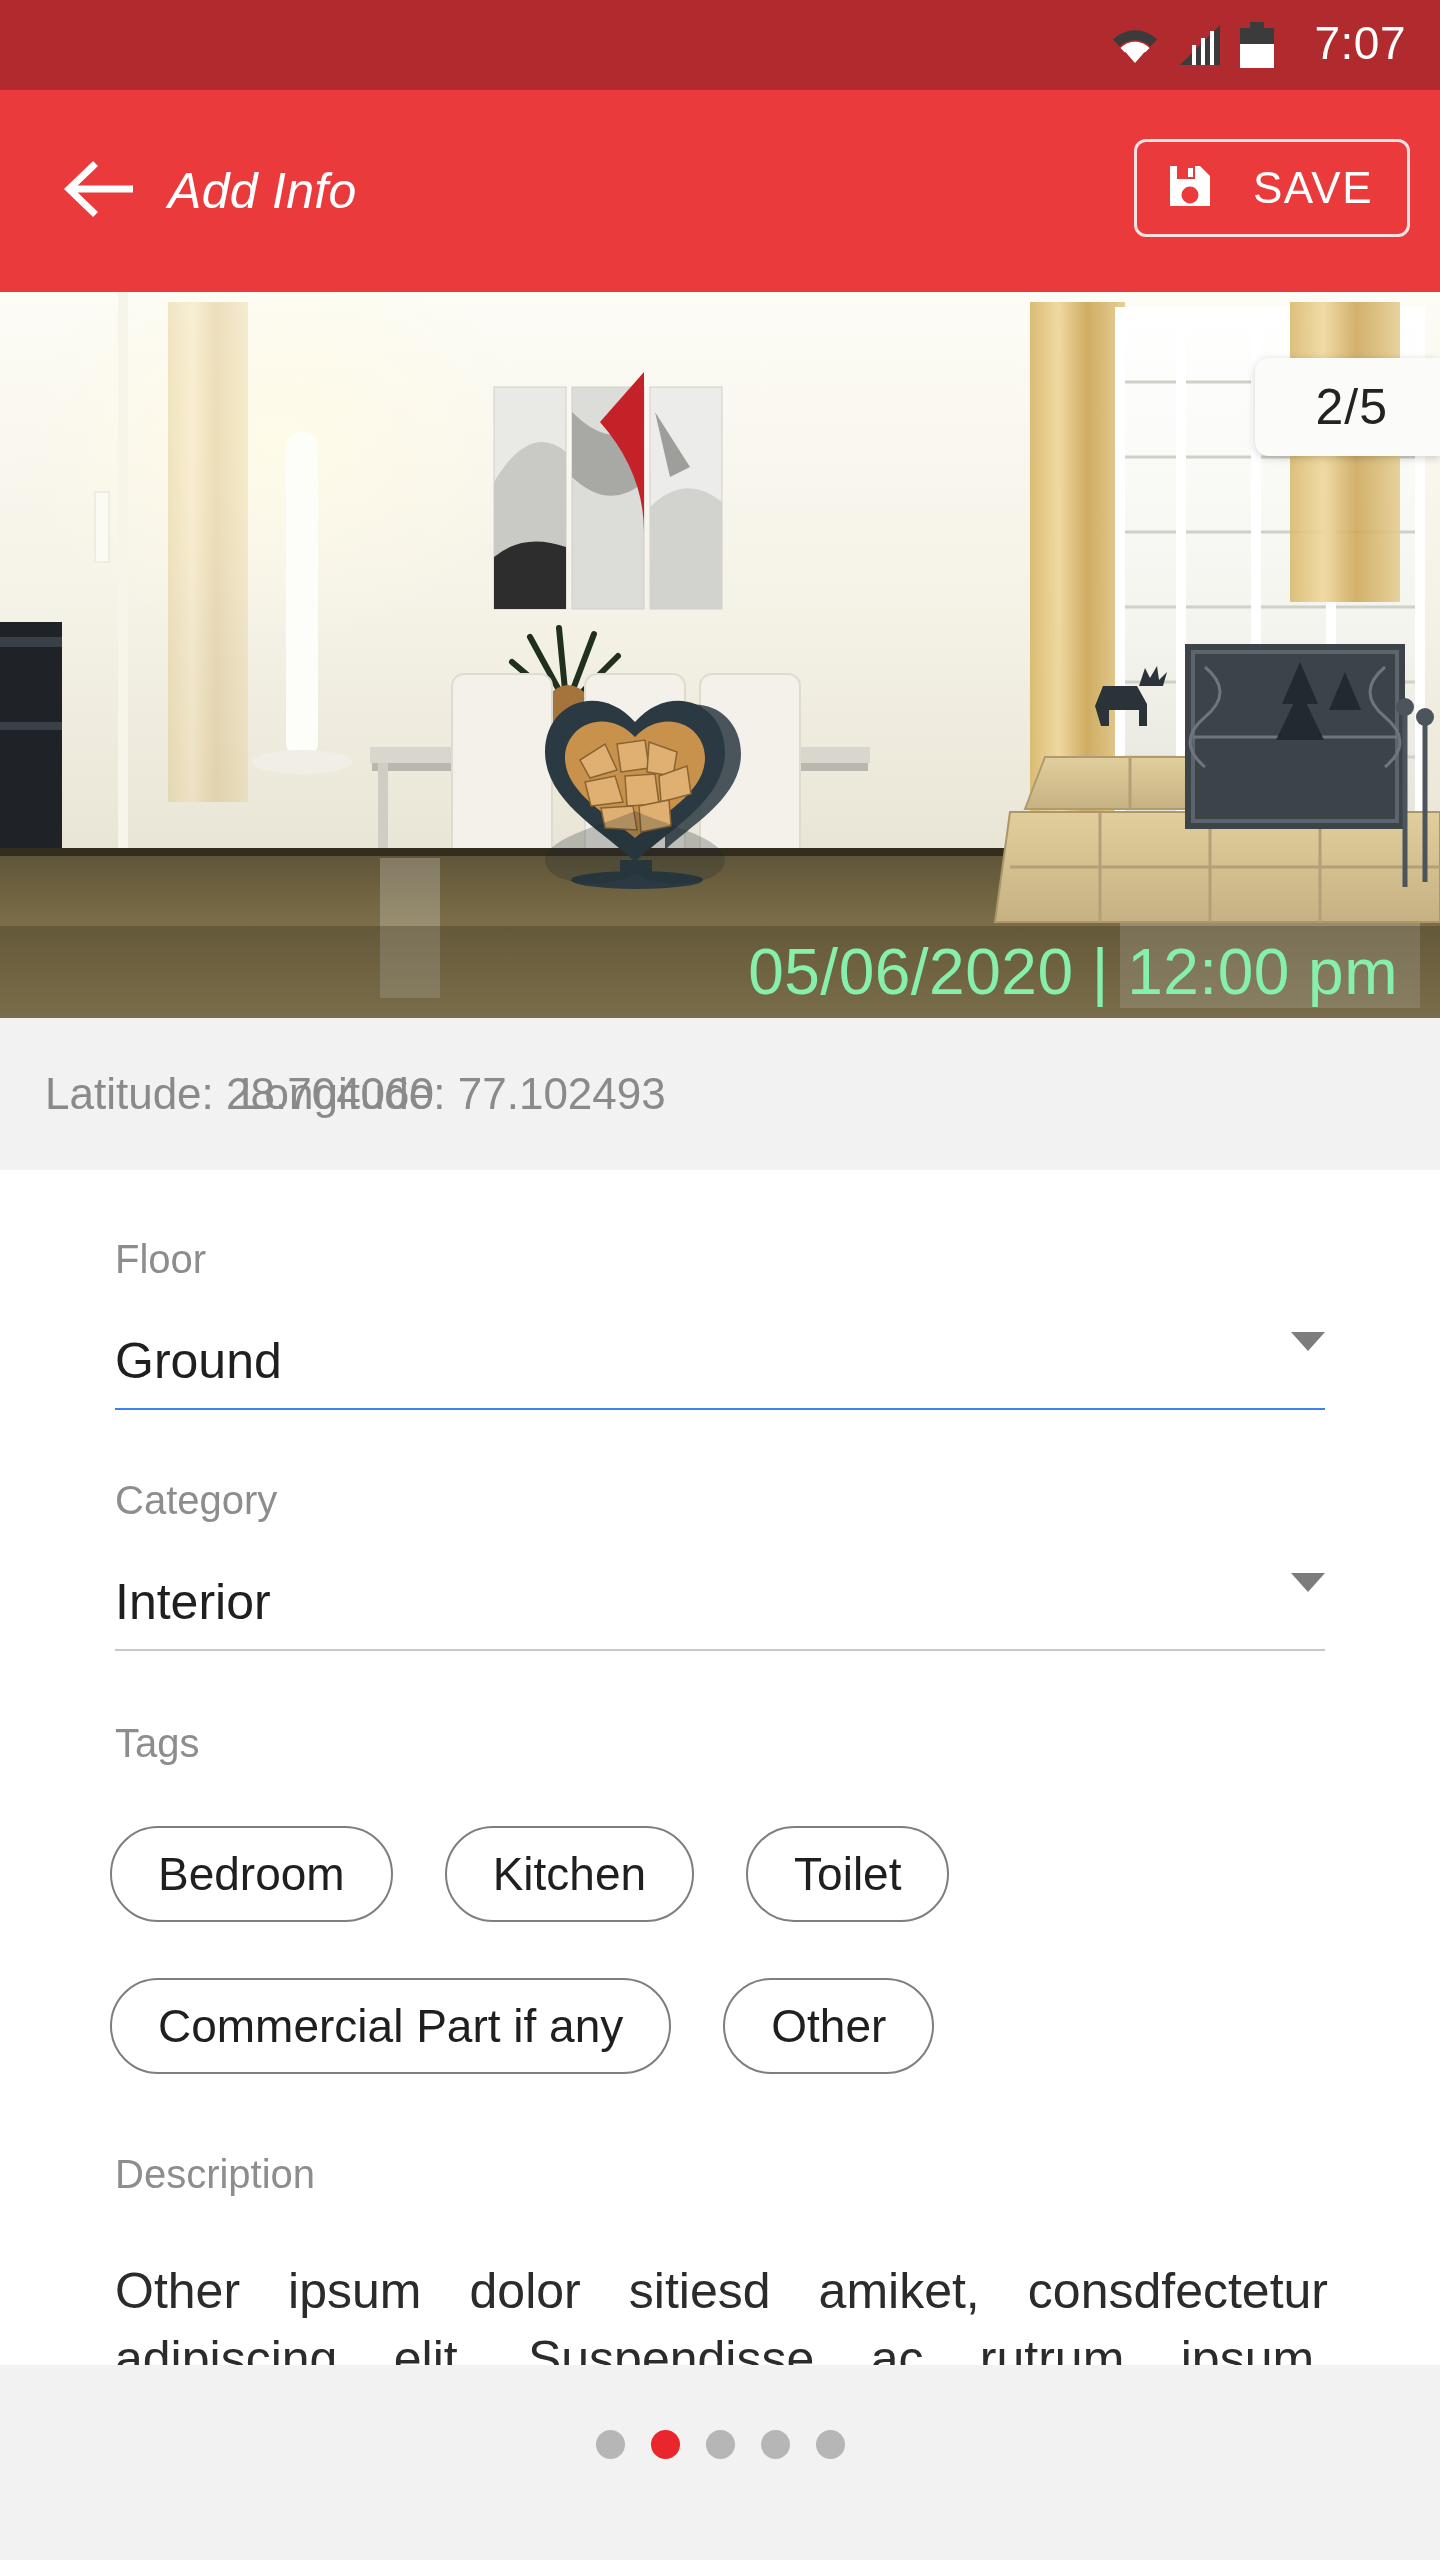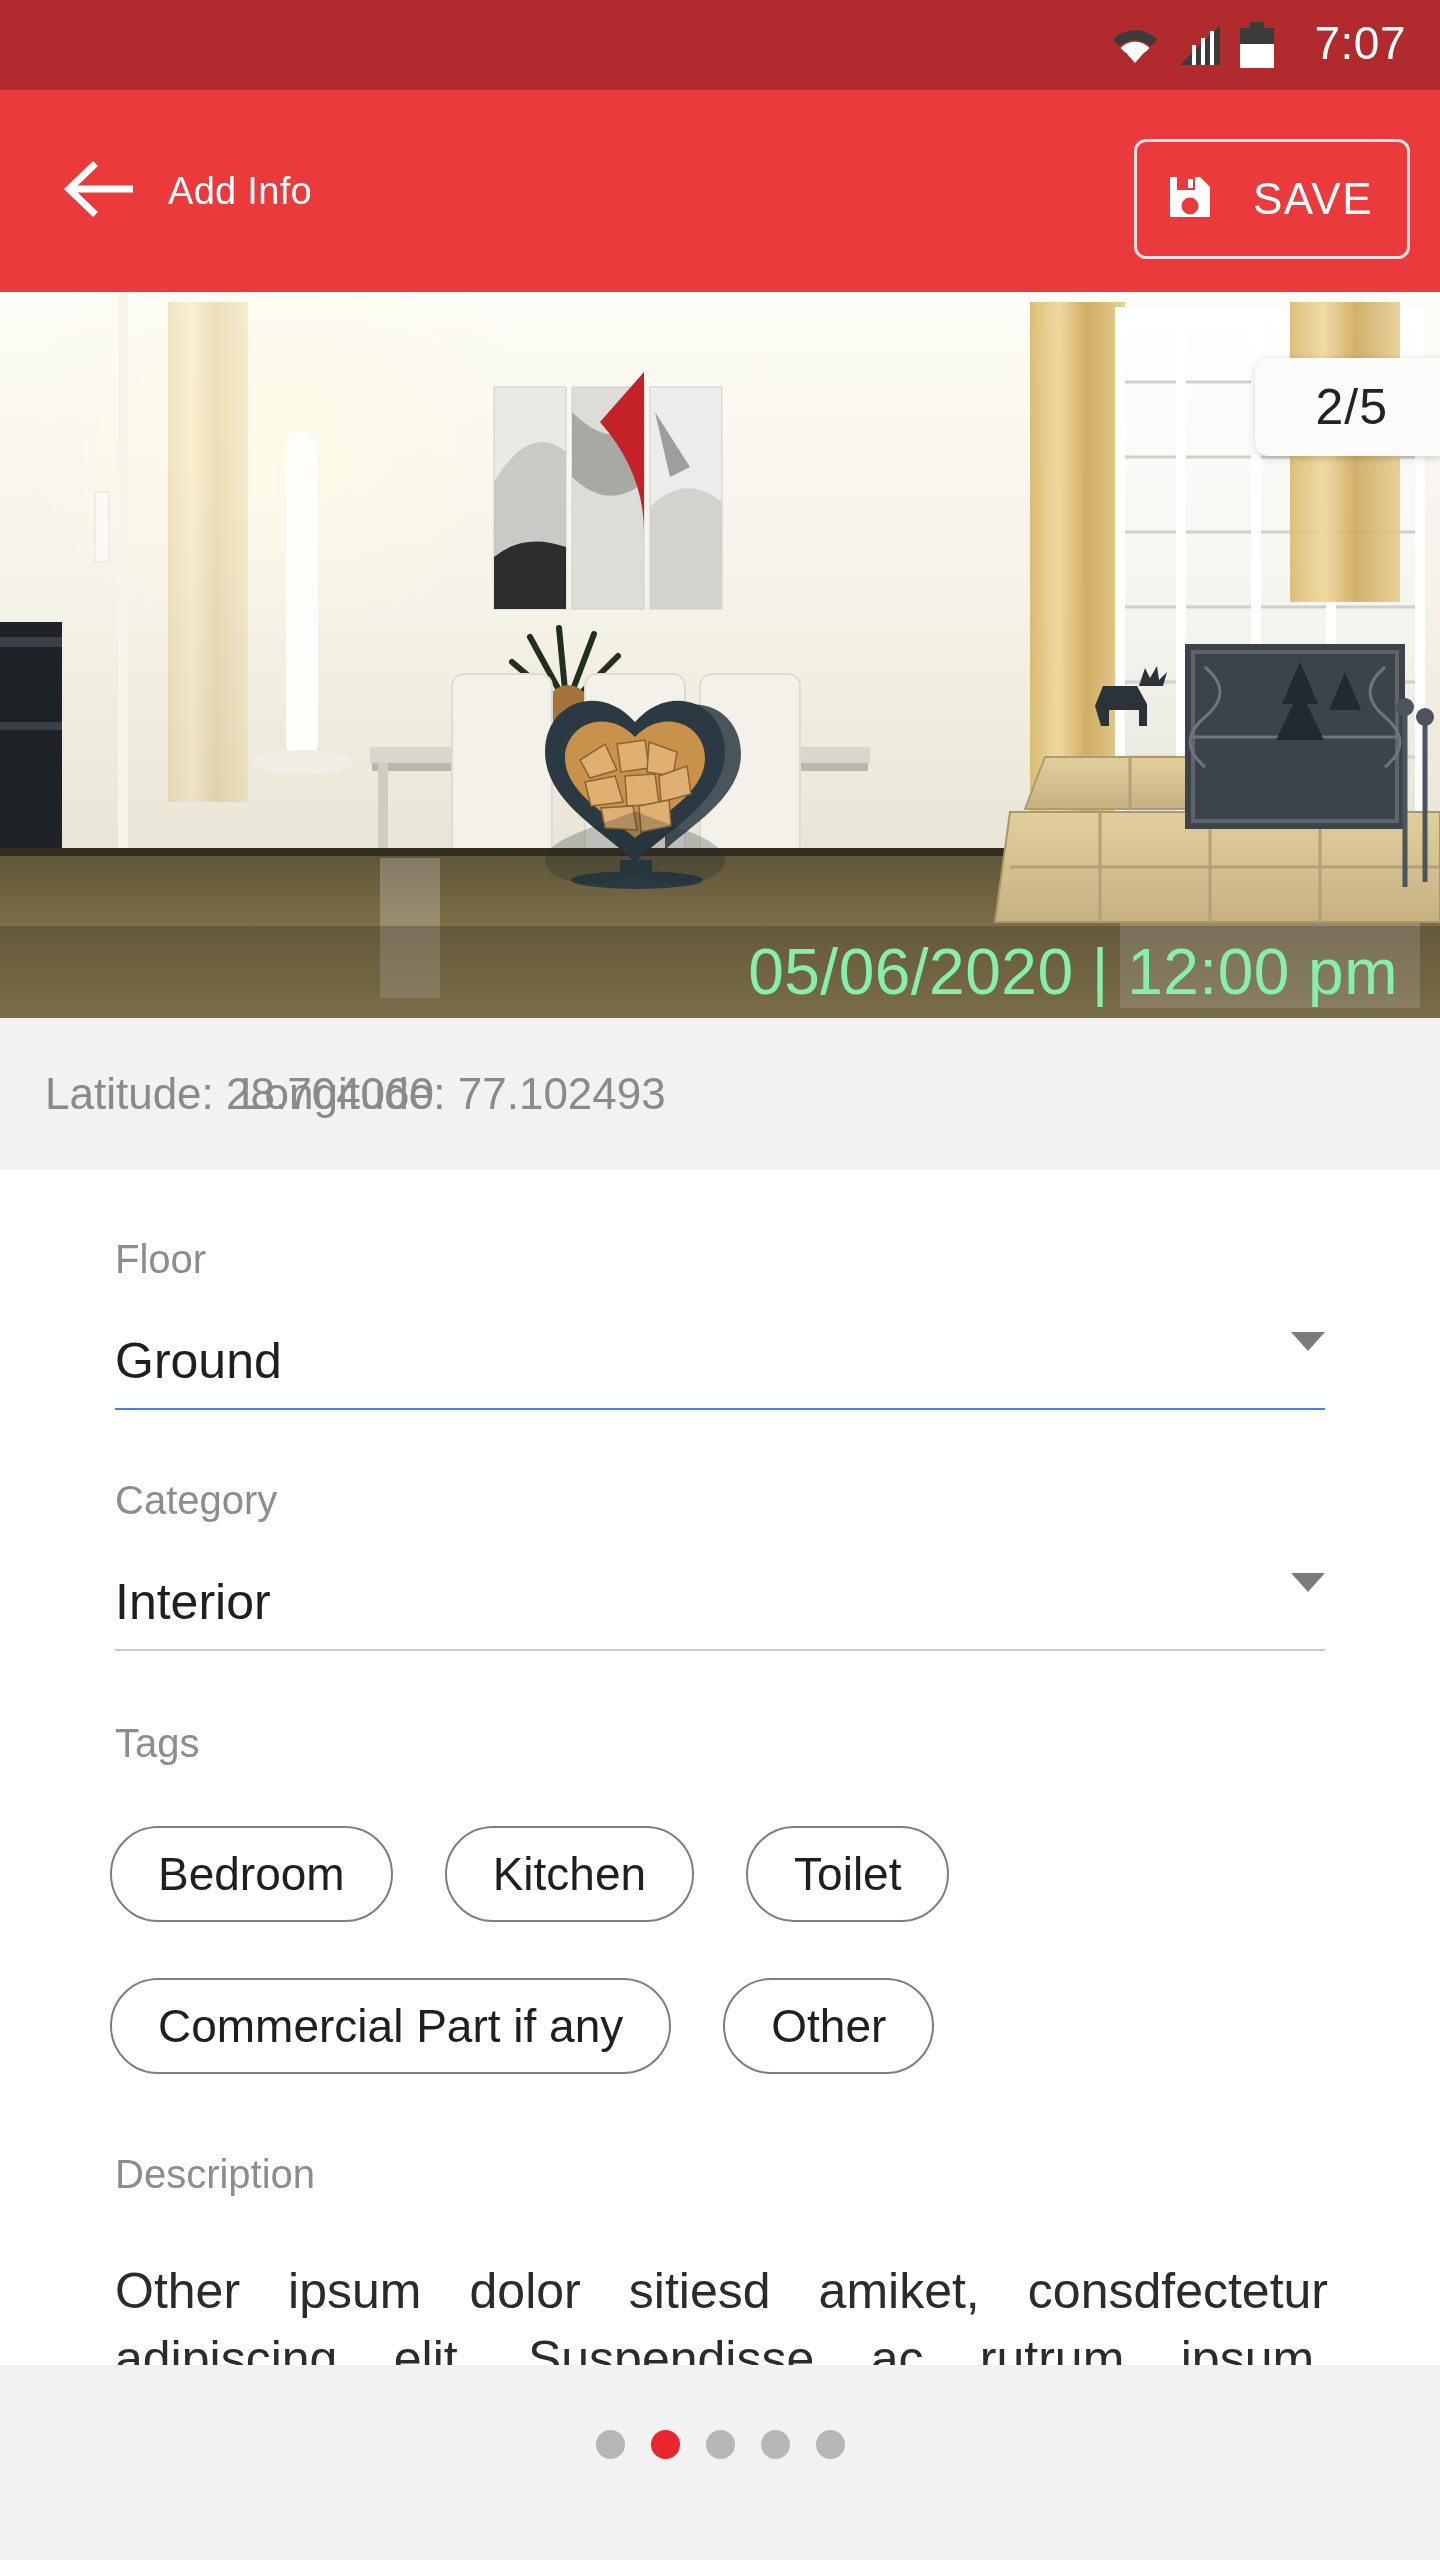--- a/index.html
+++ b/index.html
@@ -33,25 +33,25 @@
   
   .appbar{
     position:absolute; top:90px; left:0; width:1440px; height:202px;
     background:#ea3a3c; display:flex; align-items:center;
   }
   .back-btn{
     width:120px; height:120px; margin-left:40px;
     display:flex; align-items:center; justify-content:center; cursor:pointer;
   }
   .appbar-title{
-    color:#ffffff; font-size:38px; font-weight:400; margin-left:8px; letter-spacing:0.3px;
+    color:#ffffff; font-size:50px; font-weight:400; margin-left:8px; letter-spacing:0.3px;font-style:italic;
   }
   .save-btn{
     position:absolute; right:30px; top:49px;
-    height:120px; padding:0 34px 0 30px;
+    height:98px; padding:0 34px 0 30px;
     border:3px solid rgba(255,255,255,0.85); border-radius:12px;
     display:flex; align-items:center; gap:40px; cursor:pointer; background:transparent;
   }
   .save-label{ color:#fff; font-size:44px; letter-spacing:1.5px; }
 
   
   .photo{
     position:absolute; top:292px; left:0; width:1440px; height:726px;
     overflow:hidden; background:#6b6350;
   }

